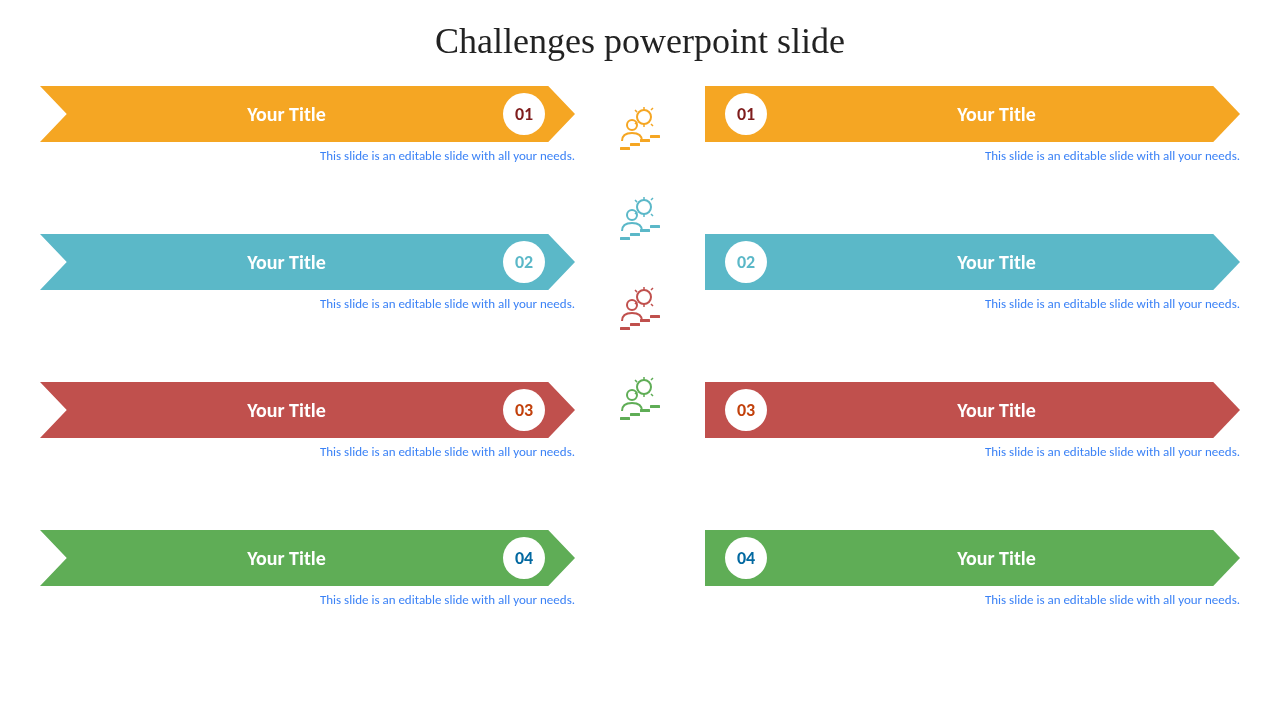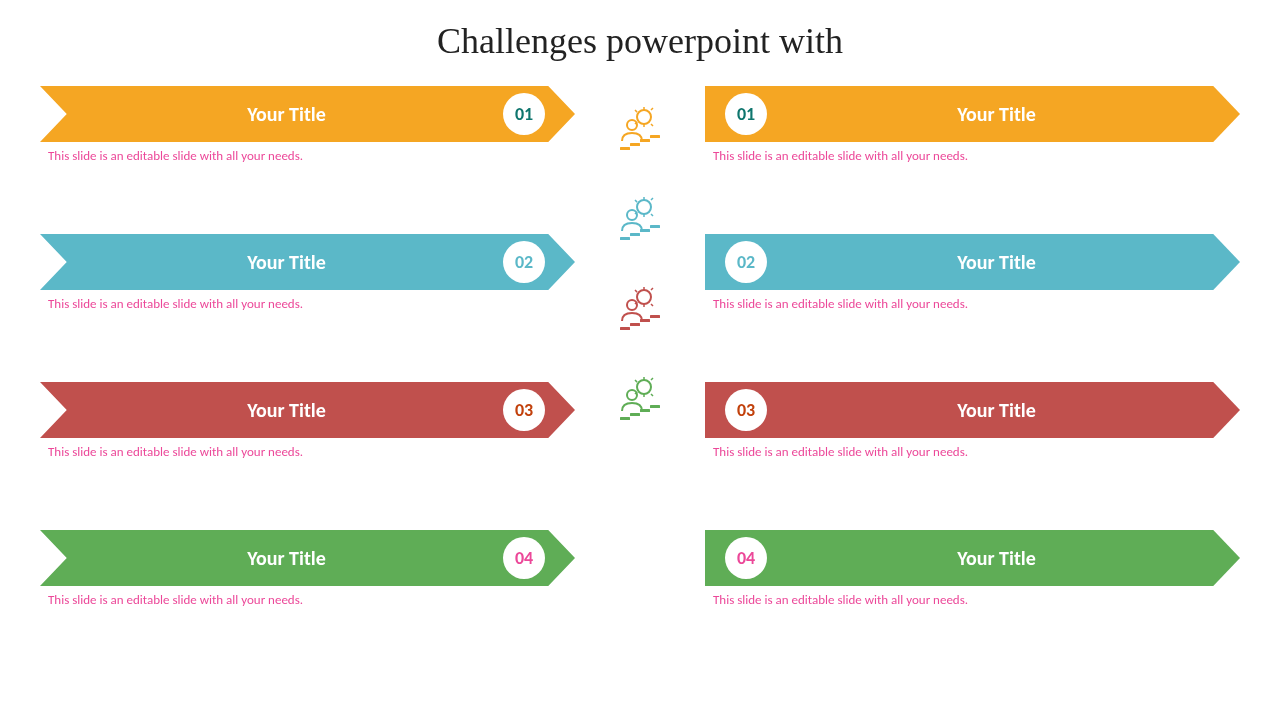--- a/index.html
+++ b/index.html
@@ -116,35 +116,36 @@
       align-items: center;
       justify-content: center;
       font-size: 18px;
       font-weight: 700;
       flex-shrink: 0;
       margin-right: 16px;
     }
 
     .desc-text {
       font-size: 13px;
-      color: #ec4899;
+      color: #3b82f6;
       margin-top: 6px;
       margin-bottom: 4px;
       padding-left: 8px;
+      text-align: right;
     }
 
     
     .color-gold { background-color: #F5A623; }
-    .color-gold-text { color: #0f766e; }
+    .color-gold-text { color: #7f1d1d; }
     .color-teal { background-color: #5BB8C8; }
     .color-teal-text { color: #5BB8C8; }
     .color-red { background-color: #C0504D; }
     .color-red-text { color: #c2410c; }
     .color-green { background-color: #5FAD56; }
-    .color-green-text { color: #ec4899; }
+    .color-green-text { color: #0369a1; }
 
     
     .center-icon-wrapper {
       width: 80px;
       height: 70px;
       display: flex;
       align-items: center;
       justify-content: center;
       margin: 10px 0;
     }
@@ -157,21 +158,21 @@
       display: flex;
       flex-direction: column;
       height: 148px;
       justify-content: flex-start;
     }
   </style>
 </head>
 <body>
 
 <div class="slide">
-  <h1 class="slide-title">Challenges powerpoint with</h1>
+  <h1 class="slide-title">Challenges powerpoint slide</h1>
 
   <div class="main-content">
 
     <div class="left-column">
 
       <div class="row-group">
         <div class="arrow-right">
           <div class="arrow-body color-gold">
             <span class="arrow-title">Your Title</span>
             <div class="arrow-num-circle color-gold-text">01</div>

